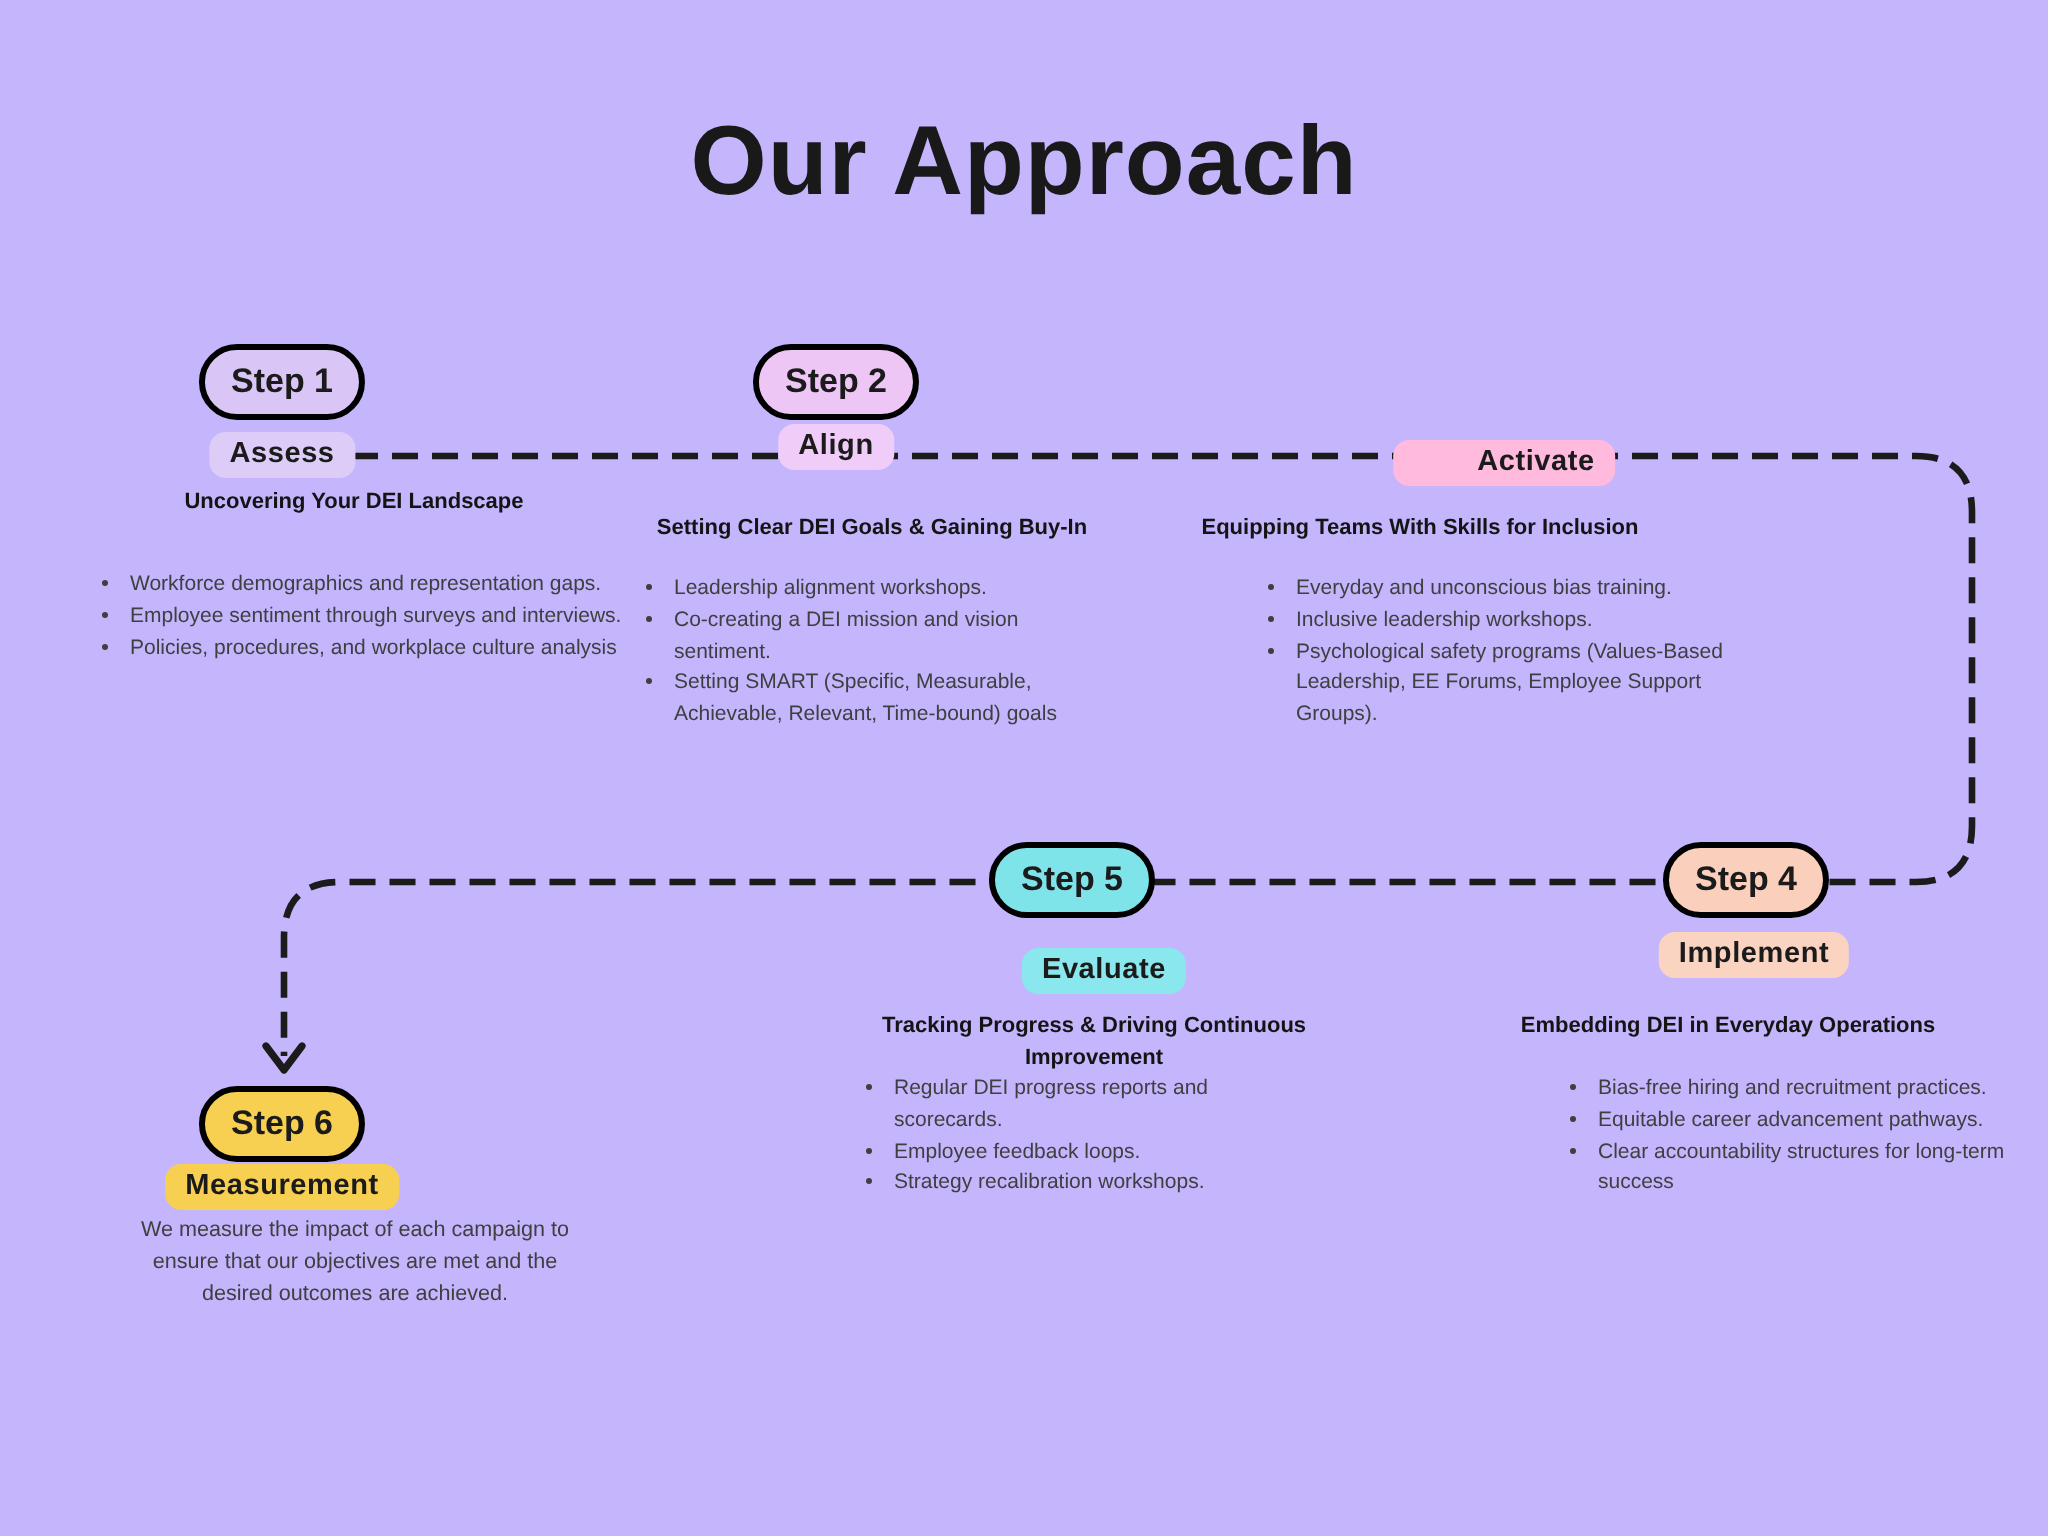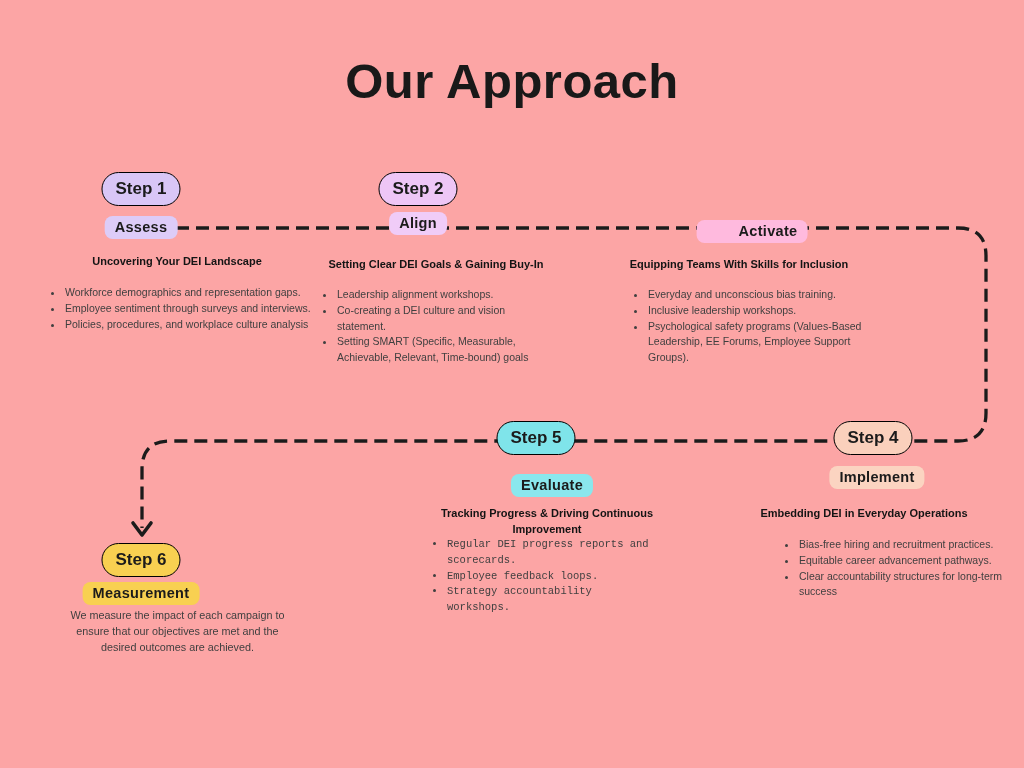--- a/index.html
+++ b/index.html
@@ -34,21 +34,21 @@
     width: 100%;
     text-align: center;
     font-size: 49px;
     font-weight: 800;
     letter-spacing: 0.5px;
     color: #191919;
   }
   .step-pill {
     position: absolute;
     height: 32px;
-    border: 1px solid #000000;
+    border: 3px solid #000000;
     border-radius: 20px;
     display: flex;
     align-items: center;
     justify-content: center;
     font-size: 17px;
     font-weight: 700;
     color: #1b1b1b;
     padding: 0 13px;
     transform: translateX(-50%);
     white-space: nowrap;
@@ -89,73 +89,73 @@
     position: absolute;
     font-size: 10.8px;
     color: #3f3f3f;
     line-height: 15.8px;
     text-align: center;
   }
 </style>
 </head>
 <body>
 
-<div id="stage" style="background: #fca5a5;">
+<div id="stage" style="background: #c4b5fd;">
 
   <svg id="flow-svg" width="1024" height="768" viewBox="0 0 1024 768">
     <path d="M 176 228 L 958 228 Q 986 228 986 256 L 986 413 Q 986 441 958 441 L 170 441 Q 142 441 142 469 L 142 528" fill="none" stroke="#1b1b1b" stroke-width="3.3" stroke-dasharray="13 7" stroke-linecap="butt"></path>
     <path d="M 133 523 L 142 535 L 151 523" fill="none" stroke="#1b1b1b" stroke-width="3.6" stroke-linecap="round" stroke-linejoin="round"></path>
   </svg>
 
   <div class="layer">
 
     <div class="page-title">Our Approach</div>
 
     <div class="step-pill" style="left: 141px; top: 172px; background: rgb(217, 198, 246);">Step 1</div>
     <div class="step-label" style="left: 141px; top: 216px; background: rgb(221, 204, 248);">Assess</div>
-    <div class="step-heading" style="left:42px; top:254px; width:270px;">Uncovering Your DEI Landscape</div>
+    <div class="step-heading" style="left:42px; top:244px; width:270px;">Uncovering Your DEI Landscape</div>
     <ul class="step-bullets" style="left:45px; top:285px; width:262px;">
         <li>Workforce demographics and representation gaps.</li>
         <li>Employee sentiment through surveys and interviews.</li>
         <li>Policies, procedures, and workplace culture analysis</li>
       </ul>
 
     <div class="step-pill" style="left: 418px; top: 172px; background: rgb(238, 198, 246);">Step 2</div>
     <div class="step-label" style="left: 418px; top: 212px; background: rgb(240, 204, 248);">Align</div>
     <div class="step-heading" style="left:316px; top:257px; width:240px;">Setting Clear DEI Goals &amp; Gaining Buy-In</div>
     <ul class="step-bullets" style="left:317px; top:287px; width:212px;">
         <li>Leadership alignment workshops.</li>
-        <li>Co-creating a DEI culture and vision statement.</li>
+        <li>Co-creating a DEI mission and vision sentiment.</li>
         <li> Setting SMART (Specific, Measurable, Achievable, Relevant, Time-bound) goals</li>
       </ul>
 
     <div class="step-label" style="left: 752px; top: 220px; background: rgb(255, 186, 222); padding-left: 42px;">Activate</div>
-    <div class="step-heading" style="left:614px; top:257px; width:250px;">Equipping Teams With Skills for Inclusion</div>
+    <div class="step-heading" style="left:585px; top:257px; width:250px;">Equipping Teams With Skills for Inclusion</div>
     <ul class="step-bullets" style="left:628px; top:287px; width:246px;">
         <li>Everyday and unconscious bias training.</li>
         <li>Inclusive leadership workshops.</li>
         <li>Psychological safety programs (Values-Based Leadership, EE Forums, Employee Support Groups).</li>
       </ul>
 
     <div class="step-pill" style="left: 873px; top: 421px; background: rgb(250, 208, 188);">Step 4</div>
     <div class="step-label" style="left: 877px; top: 466px; background: rgb(251, 212, 193);">Implement</div>
     <div class="step-heading" style="left:748px; top:506px; width:232px;">Embedding DEI in Everyday Operations</div>
     <ul class="step-bullets" style="left:779px; top:537px; width:226px;">
         <li>Bias-free hiring and recruitment practices.</li>
         <li>Equitable career advancement pathways.</li>
         <li>Clear accountability structures for long-term success</li>
       </ul>
 
     <div class="step-pill" style="left: 536px; top: 421px; background: rgb(127, 228, 234);">Step 5</div>
     <div class="step-label" style="left: 516px; top: 474px; background: rgb(138, 231, 237); margin-left: 36px;">Evaluate</div>
     <div class="step-heading" style="left:437px; top:506px; width:220px;">Tracking Progress &amp; Driving Continuous Improvement</div>
-    <ul class="step-bullets" style="left:427px; top:537px; width:206px;font-family:Liberation Mono, monospace;">
+    <ul class="step-bullets" style="left:427px; top:537px; width:206px;">
         <li>Regular DEI progress reports and scorecards.</li>
         <li>Employee feedback loops.</li>
-        <li>Strategy accountability workshops.</li>
+        <li>Strategy recalibration workshops.</li>
       </ul>
 
     <div class="step-pill" style="left: 141px; top: 543px; background: rgb(248, 208, 81);">Step 6</div>
     <div class="step-label" style="left: 141px; top: 582px; background: rgb(248, 208, 81);">Measurement</div>
     <div class="step-paragraph" style="left:59px; top:608px; width:237px;">We measure the impact of each campaign to ensure that our objectives are met and the desired outcomes are achieved.</div>
 
   </div>
 </div>
 
 </body></html>

